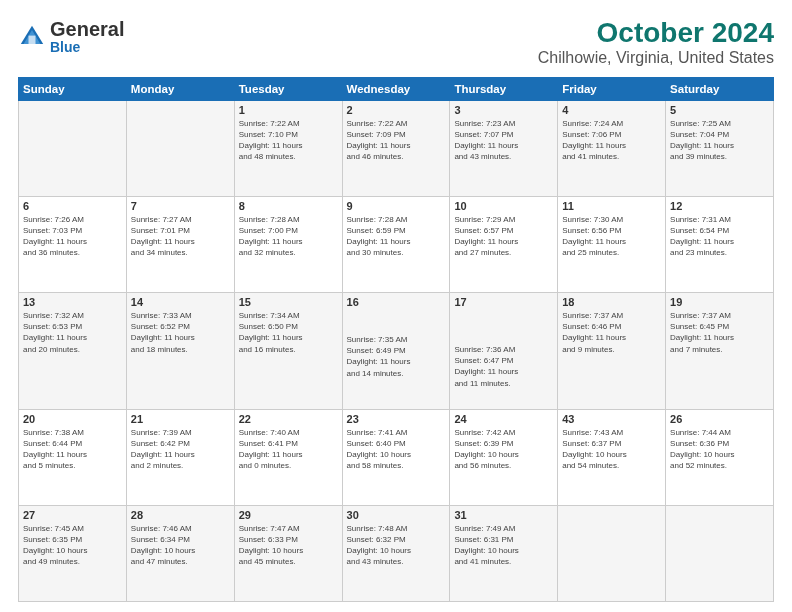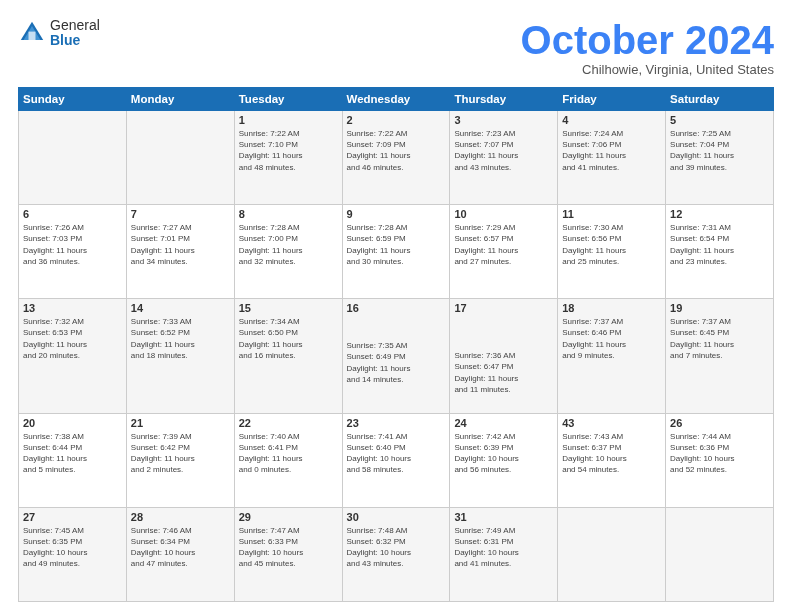--- a/index.html
+++ b/index.html
@@ -27,45 +27,45 @@
       display: flex;
       align-items: center;
       gap: 2px;
     }
     .logo-text {
       display: flex;
       flex-direction: column;
       line-height: 1.1;
     }
     .logo-general {
-      font-size: 14px;
-      font-weight: normal;
+      font-size: 20px;
+      font-weight: bold;
       color: #333;
     }
     .logo-blue {
       font-size: 14px;
       font-weight: bold;
       color: #1a6eb5;
     }
     .logo-icon {
       width: 28px;
       height: 28px;
       margin-right: 2px;
     }
     .title-block {
       text-align: right;
     }
     .month-title {
-      font-size: 40px;
-      font-weight: bold;
-      color: #3b82f6;
+      font-size: 28px;
+      font-weight: bold;
+      color: #0f766e;
       line-height: 1.1;
     }
     .location {
-      font-size: 13px;
+      font-size: 16px;
       color: #555;
     }
     .calendar {
       flex: 1;
       border-collapse: collapse;
       width: 100%;
       table-layout: fixed;
     }
     .calendar thead tr th {
       background-color: #1a6eb5;

